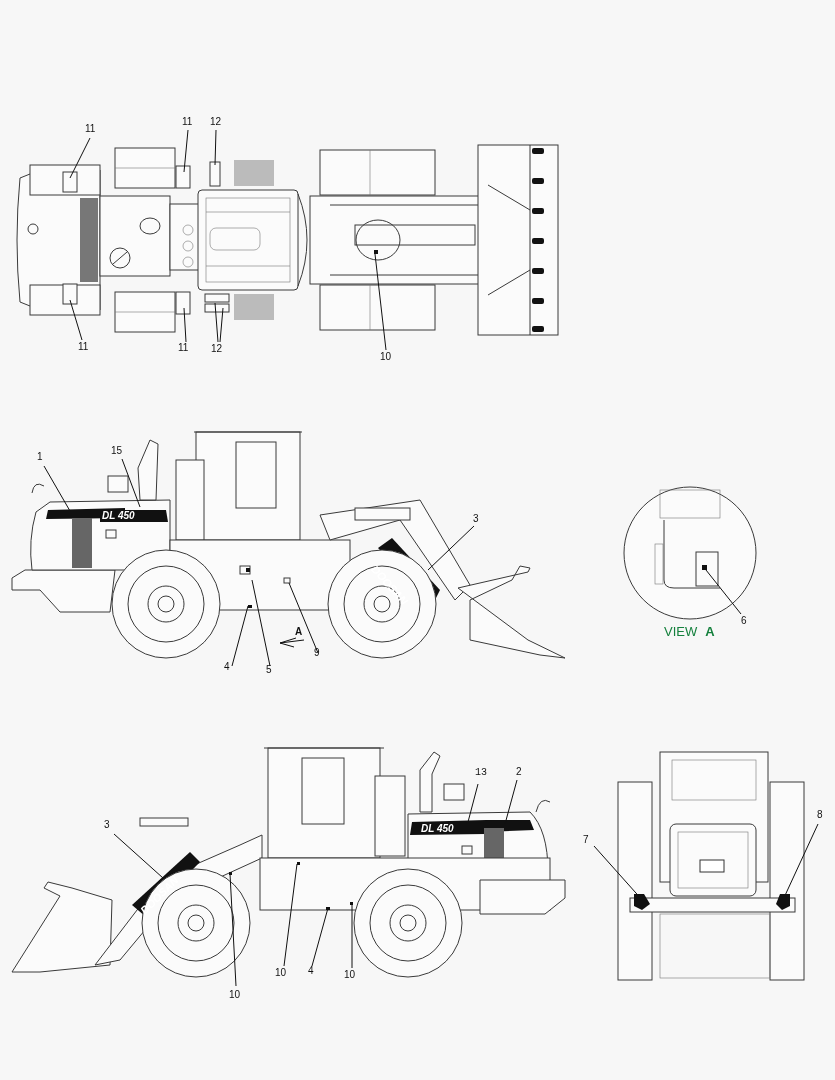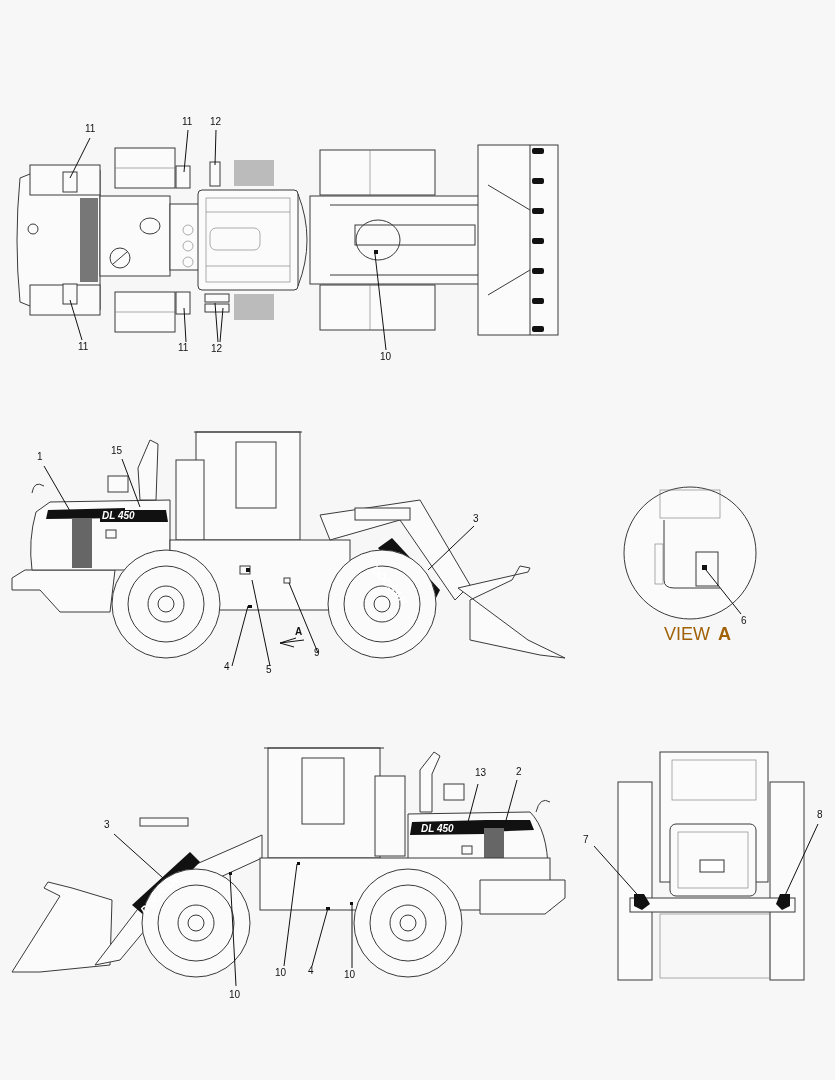--- a/index.html
+++ b/index.html
@@ -6,21 +6,21 @@
   body { width:835px; height:1080px; background:#f7f7f7; position:relative; overflow:hidden;
          font-family:"Liberation Sans", sans-serif; }
   svg.stage { position:absolute; left:0; top:0; }
   .ln { fill:none; stroke:#3a3a3a; stroke-width:1; }
   .lt { fill:none; stroke:#777; stroke-width:0.6; }
   .fillw { fill:#fbfbfb; stroke:#3a3a3a; stroke-width:1; }
   .blk { fill:#111; }
   .leader { stroke:#111; stroke-width:1; fill:none; }
   .lbl { position:absolute; font-size:10px; color:#111; line-height:1; white-space:nowrap; }
   .decal-text { position:absolute; color:#fff; font-weight:bold; font-style:italic; white-space:nowrap; }
-  .view-lbl { position:absolute; font-size:18px; color:#a16207; }
+  .view-lbl { position:absolute; font-size:13px; color:#15803d; }
   .view-lbl b { font-weight:bold; margin-left:8px; }
 </style>
 </head>
 <body>
 
 <svg class="stage" width="835" height="1080" viewBox="0 0 835 1080">
 
   <g>
 
     <path class="fillw" d="M20,178 Q14,240 20,302 L40,310 L100,310 L100,170 L40,170 Z"></path>
@@ -239,21 +239,21 @@
 <span class="lbl" style="left:473px;top:514px;">3</span>
 <span class="lbl" style="left:224px;top:662px;">4</span>
 <span class="lbl" style="left:266px;top:665px;">5</span>
 <span class="lbl" style="left:314px;top:648px;">9</span>
 <span class="lbl" style="left:295px;top:627px;font-weight:bold;">A</span>
 
 <span class="lbl" style="left:741px;top:616px;">6</span>
 <div class="view-lbl" style="left:664px;top:624px;"><span>VIEW</span><b>A</b></div>
 
 <span class="lbl" style="left:104px;top:820px;">3</span>
-<span class="lbl" style="left:475px;top:768px;">13</span>
+<span class="lbl" style="left:475px;top:768px;font-family:Liberation Mono, monospace;">13</span>
 <span class="lbl" style="left:516px;top:767px;">2</span>
 <span class="lbl" style="left:275px;top:968px;">10</span>
 <span class="lbl" style="left:308px;top:966px;">4</span>
 <span class="lbl" style="left:344px;top:970px;">10</span>
 <span class="lbl" style="left:229px;top:990px;">10</span>
 
 <span class="lbl" style="left:583px;top:835px;">7</span>
 <span class="lbl" style="left:817px;top:810px;">8</span>
 
 </body></html>

